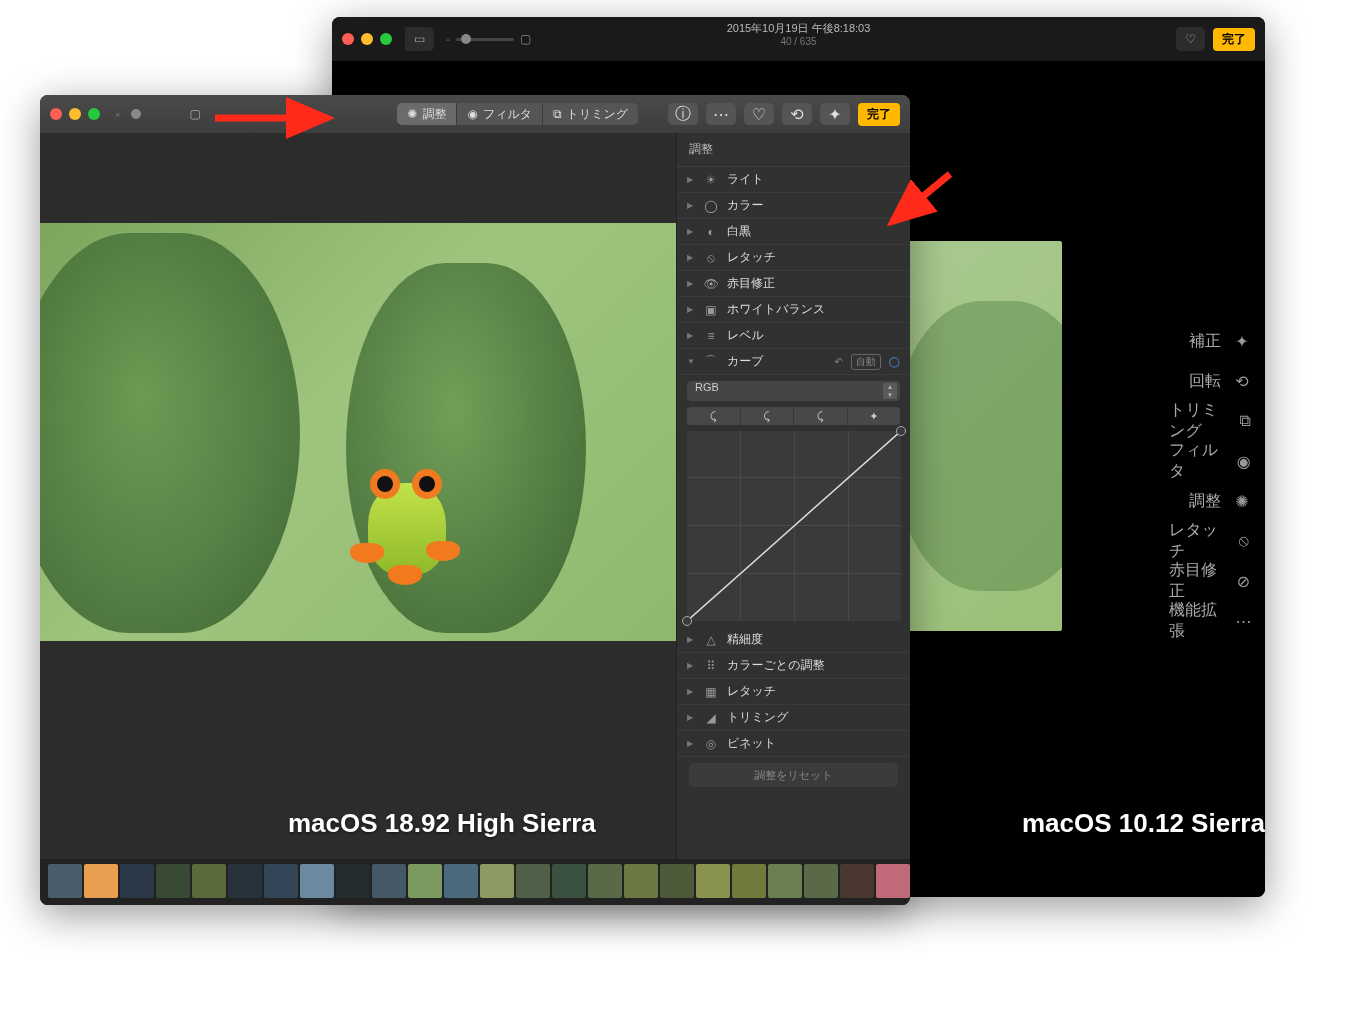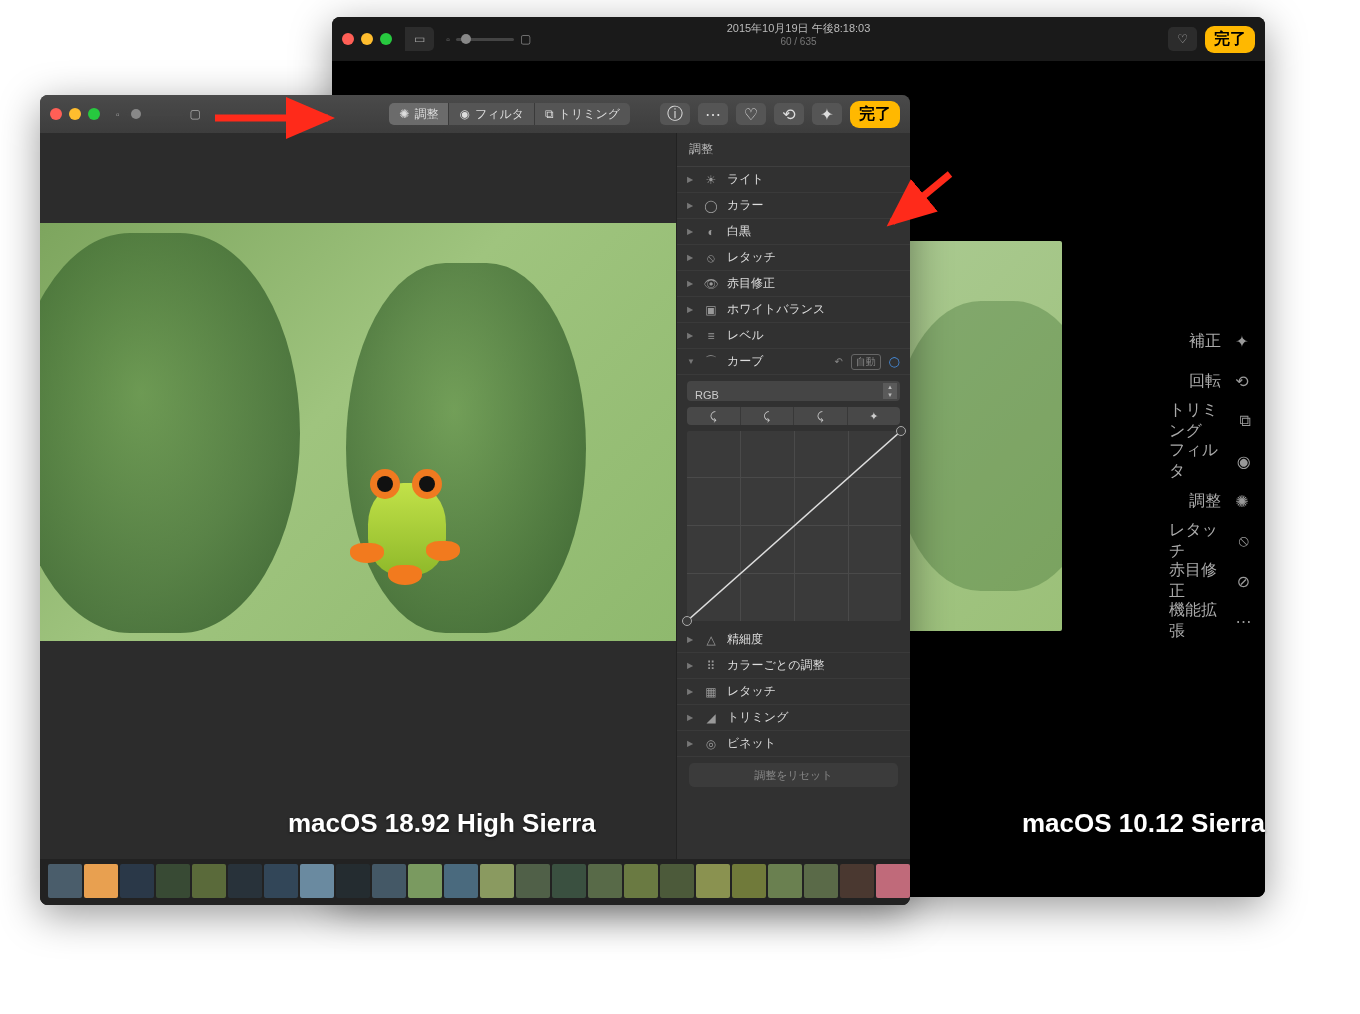--- a/index.html
+++ b/index.html
@@ -16,21 +16,21 @@
 .tb-btn-dark { background: #2c2c2c; border-radius: 5px; height: 24px; display: inline-flex; align-items: center; justify-content: center; color: #aaa; padding: 0 9px; font-size: 12px; }
 .tb-seg { margin-left: 12px; display: flex; }
 .tb-seg .tb-btn-dark:first-child { border-radius: 5px 0 0 5px; }
 .tb-seg .tb-btn-dark:last-child { border-radius: 0 5px 5px 0; margin-left: 1px; }
 .zoom-slider { display: flex; align-items: center; margin-left: 12px; gap: 6px; }
 .zoom-slider .track { width: 58px; height: 3px; background: #444; border-radius: 2px; position: relative; }
 .zoom-slider .knob { width: 10px; height: 10px; background: #888; border-radius: 50%; position: absolute; top: -3.5px; left: 5px; }
 .tb-center { position: absolute; left: 50%; top: 4px; transform: translateX(-50%); text-align: center; color: #bbb; font-size: 11px; line-height: 14px; }
 .tb-center .sub { color: #777; font-size: 10px; }
 .tb-right { margin-left: auto; display: flex; gap: 8px; align-items: center; }
-.done-btn { background: #ffb800; color: #000; font-weight: 600; font-size: 16px; padding: 3px 9px; border-radius: 9px; }
+.done-btn { background: #ffb800; color: #000; font-weight: 600; font-size: 12px; padding: 3px 9px; border-radius: 4px; }
 
 .canvas-back { position: absolute; top: 44px; left: 0; right: 0; bottom: 0; background: #000; }
 .photo-back { position: absolute; top: 180px; left: 230px; width: 500px; height: 390px; background: linear-gradient(135deg,#8aaf6e 0%,#a9c98f 40%,#9bc078 100%); border-radius: 2px; overflow: hidden; }
 .photo-back::before, .photo-back::after { content:""; position:absolute; background: rgba(60,110,50,.35); border-radius: 55%/65%; }
 .photo-back::before { width: 220px; height: 310px; left: -90px; top: 30px; }
 .photo-back::after { width: 210px; height: 290px; right: -40px; top: 60px; }
 
 .side-tools { position: absolute; right: 12px; top: 260px; width: 84px; color: #aaa; font-size: 16px; }
 .side-tools .row { display: flex; justify-content: flex-end; align-items: center; height: 40px; gap: 10px; }
 .side-tools .ico { width: 22px; height: 22px; display: inline-flex; align-items: center; justify-content: center; color: #999; }
@@ -60,21 +60,21 @@
 .frog .foot.f1{left:10px;top:110px;} .frog .foot.f2{left:48px;top:132px;} .frog .foot.f3{left:86px;top:108px;}
 
 
 .adjust-panel { position: absolute; top: 0; right: 0; width: 234px; bottom: 46px; background: #313131; color: #ccc; font-size: 12px; border-left: 1px solid #222; overflow: hidden; }
 .adjust-panel .hdr { padding: 8px 12px; font-size: 12px; color: #bbb; border-bottom: 1px solid #3f3f3f; }
 .adj-row { display: flex; align-items: center; height: 26px; padding: 0 10px; border-bottom: 1px solid #3a3a3a; gap: 8px; }
 .adj-row .tri { color: #777; font-size: 8px; width: 8px; }
 .adj-row .ic { width: 16px; text-align: center; color: #999; }
 .adj-row .lab { flex: 1; color: #ddd; }
 .adj-row .ex { font-size: 10px; color: #888; }
-.curves-sel { margin: 6px 10px; height: 20px; background: #454545; border-radius: 4px; display: flex; align-items: flex-end; padding: 0 8px; color: #ccc; font-size: 11px; position: relative; }
+.curves-sel { margin: 6px 10px; height: 20px; background: #454545; border-radius: 4px; display: flex; align-items: flex-start; padding: 0 8px; color: #ccc; font-size: 11px; position: relative; }
 .curves-sel .stepper { position: absolute; right: 3px; top: 2px; width: 14px; height: 16px; display: flex; flex-direction: column; }
 .curves-sel .stepper div { flex:1; background:#5a5a5a; font-size:7px; color:#bbb; text-align:center; line-height:8px; }
 .picker-row { display: flex; margin: 0 10px; border-radius: 4px; overflow: hidden; }
 .picker-row div { flex: 1; height: 18px; background: #484848; display: flex; align-items: center; justify-content: center; font-size: 11px; border-right: 1px solid #383838; }
 .picker-row div:last-child { border-right: none; }
 .curves-box { margin: 6px 10px; width: 214px; height: 190px; background: #3a3a3a; position: relative; border-radius: 2px; }
 .curves-box::before { content:""; position:absolute; inset:0; background: repeating-linear-gradient(0deg,transparent 0 47px,#4a4a4a 47px 48px), repeating-linear-gradient(90deg,transparent 0 53px,#4a4a4a 53px 54px); }
 .curves-box .diag { position:absolute; left:0; top:0; width:100%; height:100%; }
 .curves-box .diag line { stroke:#ddd; stroke-width:1.5; }
 .curves-box .pt { position:absolute; width:10px; height:10px; border:1px solid #aaa; border-radius:50%; background:#3a3a3a; }
@@ -104,21 +104,21 @@
     </div>
     <div class="zoom-slider">
       <span style="color:#888;font-size:10px">▫</span>
       <div class="track">
           <div class="knob"></div>
         </div>
       <span style="color:#888;font-size:12px">▢</span>
     </div>
     <div class="tb-center">
       <div>2015年10月19日 午後8:18:03</div>
-      <div class="sub">60 / 635</div>
+      <div class="sub">40 / 635</div>
     </div>
     <div class="tb-right">
       <div class="tb-btn-dark">♡</div>
       <div class="done-btn">完了</div>
     </div>
   </div>
   <div class="canvas-back">
     <div class="photo-back"></div>
     <div class="side-tools">
       <div class="row">

